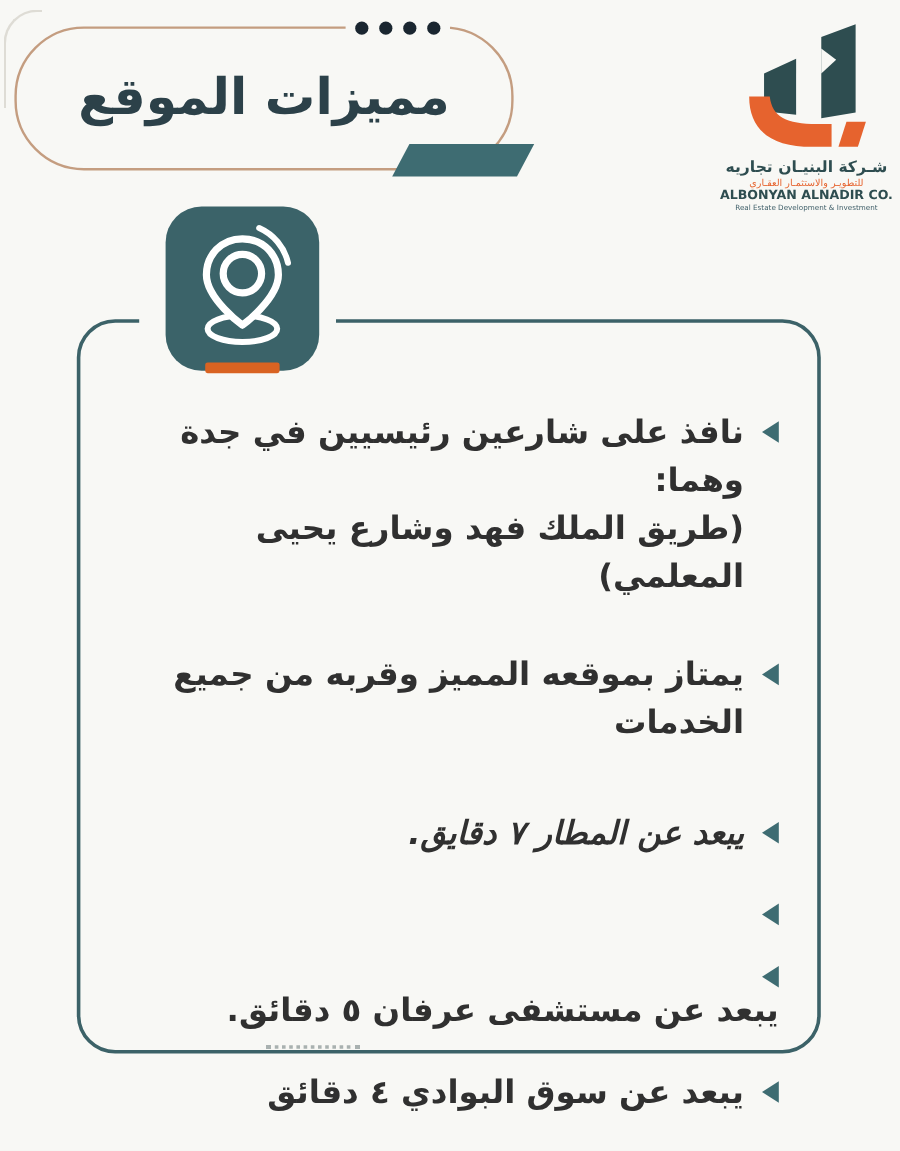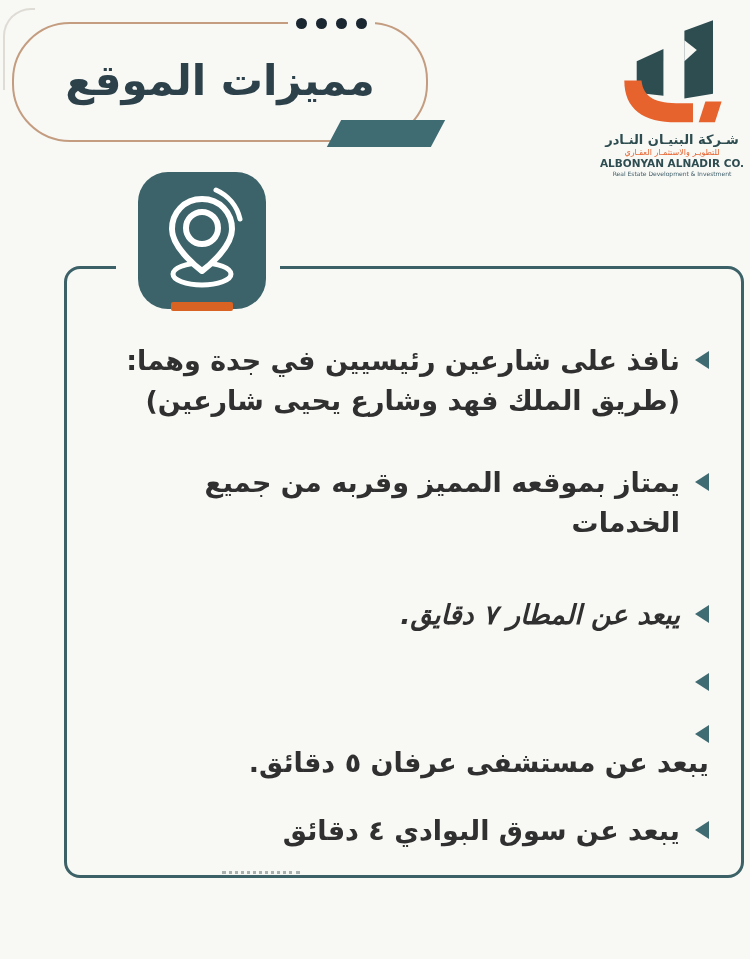--- a/index.html
+++ b/index.html
@@ -45,22 +45,22 @@
     position:absolute;left:596px;top:6px;width:152px;
     display:flex;flex-direction:column;align-items:center;
   }
   .logo svg{display:block;}
   .logo-name-ar{font-size:13px;font-weight:bold;color:#2e4d50;direction:rtl;margin-top:2px;white-space:nowrap;}
   .logo-tagline-ar{font-size:8px;color:#e6632e;direction:rtl;margin-top:1px;white-space:nowrap;}
   .logo-name-en{font-size:10.5px;font-weight:bold;color:#2e4d50;margin-top:0;white-space:nowrap;}
   .logo-tagline-en{font-size:6px;color:#41606a;margin-top:1px;white-space:nowrap;}
   
   .content-box{
-    position:absolute;left:64px;top:266px;width:680px;height:612px;
-    border:3px solid #3c6268;border-radius:16px;
+    position:absolute;left:64px;top:266px;width:620px;height:612px;
+    border:3px solid #3c6268;border-radius:32px;
     box-sizing:border-box;
   }
   .features{
     direction:rtl;
     padding:72px 32px 0 28px;
   }
   .item{display:flex;align-items:flex-start;}
   .tri{
     flex:0 0 auto;width:0;height:0;margin-top:10px;margin-left:15px;
     border-top:9px solid transparent;border-bottom:9px solid transparent;
@@ -115,34 +115,34 @@
   <div class="parallelogram"></div>
 
   <div class="logo">
     <svg width="150" height="124" viewBox="0 0 150 130">
       <polygon points="88,26 118,15 118,92 88,97" fill="#2e4d50"></polygon>
       <polygon points="88,36 101,46 88,58" fill="#f8f8f5"></polygon>
       <polygon points="38,58 66,45 66,94 38,91" fill="#2e4d50"></polygon>
       <path d="M25,78 C25,108 45,122 80,122 L97,122 L97,102 L84,102 C58,102 45,96 43,78 Z" fill="#e6632e"></path>
       <polygon points="103,122 120,122 127,100 110,100" fill="#e6632e"></polygon>
     </svg>
-    <div class="logo-name-ar">شـركة البنيـان النـادر</div>
+    <div class="logo-name-ar">شـركة البنيـان تجاريه</div>
     <div class="logo-tagline-ar">للتطويـر والاستثمـار العقـاري</div>
     <div class="logo-name-en">ALBONYAN ALNADIR CO.</div>
     <div class="logo-tagline-en">Real Estate Development &amp; Investment</div>
   </div>
 
   <div class="content-box">
     <div class="features">
 
       <div class="item">
         <span class="tri"></span>
         <div class="item-lines">
           <div>نافذ على شارعين رئيسيين في جدة وهما:</div>
-          <div>(طريق الملك فهد وشارع يحيى شارعين)</div>
+          <div>(طريق الملك فهد وشارع يحيى المعلمي)</div>
         </div>
       </div>
 
       <div class="item">
         <span class="tri"></span>
         <div class="item-lines">
           <div>يمتاز  بموقعه المميز وقربه من جميع الخدمات</div>
         </div>
       </div>
 

